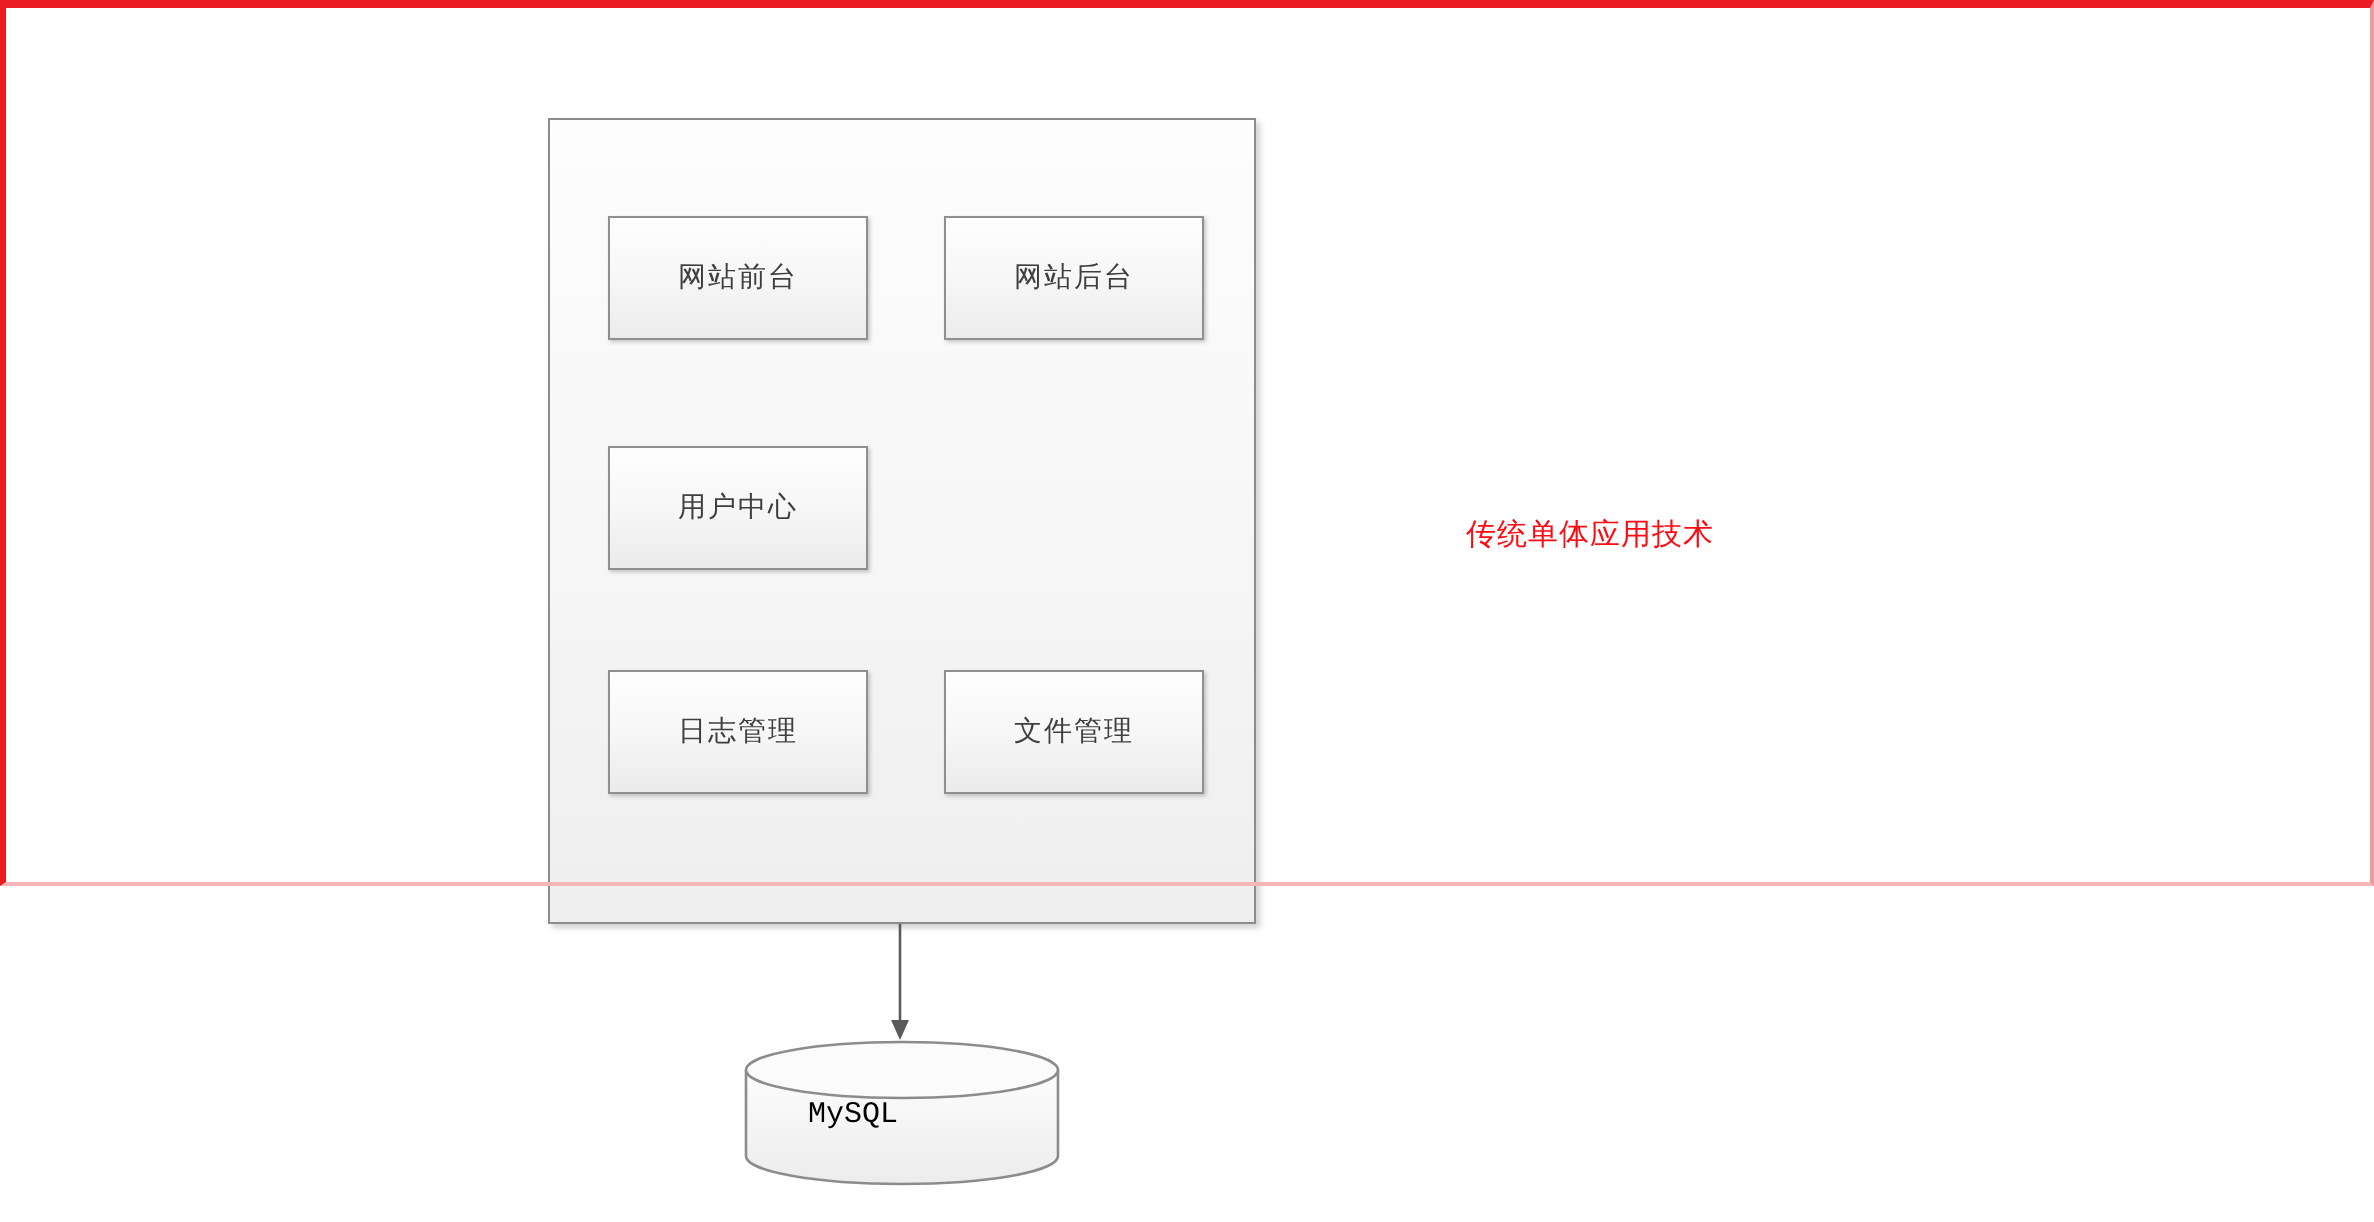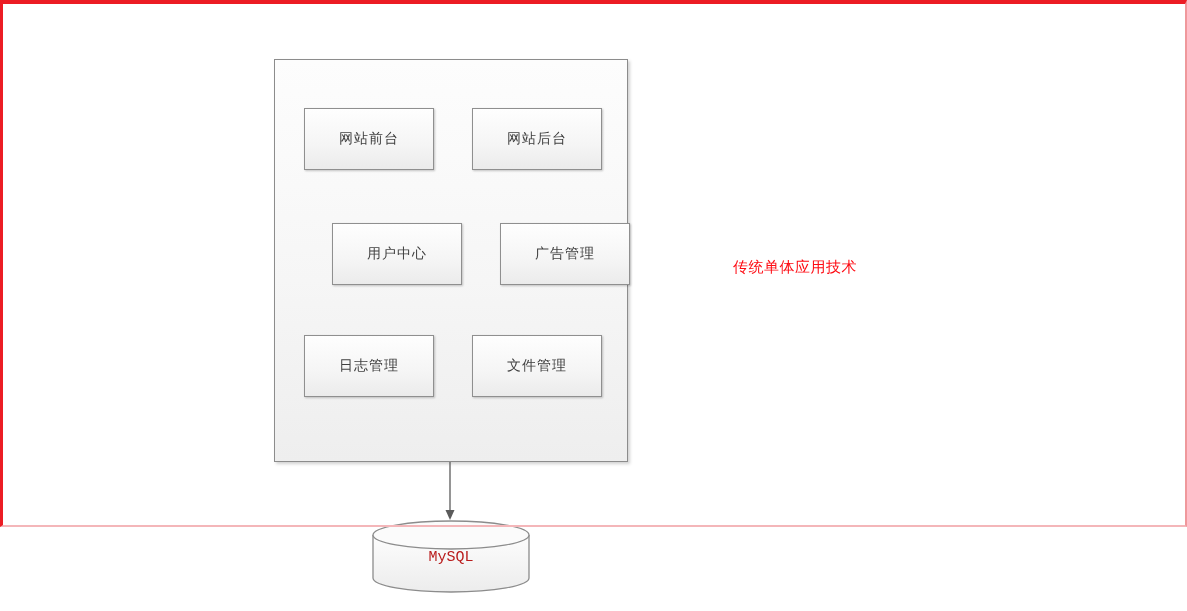--- a/index.html
+++ b/index.html
@@ -3,21 +3,21 @@
 <meta charset="utf-8">
 <style>
   * { margin: 0; padding: 0; box-sizing: border-box; }
   html, body { background: #ffffff; }
   body {
     font-family: "Liberation Sans", "DejaVu Sans", sans-serif;
     width: 1187px; height: 611px; overflow: hidden;
   }
   .canvas {
     position: relative;
-    width: 1187px; height: 527px;
+    width: 1187px; height: 443px;
     background: #ffffff;
   }
   
   .page-border {
     position: absolute; inset: 0;
     border-top: 4px solid #ec1c24;
     border-left: 3px solid #ec1c24;
     border-right: 2px solid #f0989c;
     border-bottom: 2px solid #f4b6b9;
     pointer-events: none;
@@ -37,43 +37,43 @@
     width: 130px; height: 62px;
     border: 1px solid #8f8f8f;
     background: linear-gradient(to bottom, #fefefe 0%, #f5f5f5 60%, #ebebeb 100%);
     box-shadow: 1px 1px 2px rgba(0,0,0,0.22);
     display: flex; align-items: center; justify-content: center;
   }
   .module span {
     font-size: 14px; color: #3f3f3f; letter-spacing: 1px;
   }
   .m-r1 { top: 48px; }
-  .m-r2 { top: 163px; margin-left: 28px; }
+  .m-r2 { top: 163px; }
   .m-r3 { top: 275px; }
   .m-c1 { left: 29px; }
   .m-c2 { left: 197px; text-align: right; }
   
   .arrow {
     position: absolute;
     left: 444px; top: 462px;
     width: 12px; height: 59px;
   }
   
   .cylinder {
     position: absolute;
     left: 372px; top: 519px;
     width: 158px; height: 75px;
   }
   .cylinder svg { position: absolute; left: 0; top: 0; }
   .db-label {
     position: absolute;
     left: 0; top: 30px; width: 100%;
-    text-align: center;
+    text-align: left;
     font-family: "Liberation Mono", "DejaVu Sans Mono", monospace;
-    font-size: 15px; color: #b91c1c;
+    font-size: 15px; color: #000000; padding-left: 32px;
   }
   
   .annotation {
     position: absolute;
     left: 733px; top: 258px;
     font-size: 15px; font-weight: normal;
     color: #fe0a12;
     letter-spacing: 0.5px;
     white-space: nowrap;
   }
@@ -87,23 +87,20 @@
 
   <div class="container-box">
     <div class="module m-r1 m-c1">
       <span>网站前台</span>
     </div>
     <div class="module m-r1 m-c2">
       <span>网站后台</span>
     </div>
     <div class="module m-r2 m-c1">
       <span>用户中心</span>
-    </div>
-    <div class="module m-r2 m-c2">
-      <span>广告管理</span>
     </div>
     <div class="module m-r3 m-c2">
       <span>文件管理</span>
     </div>
     <div class="module m-r3 m-c1">
       <span>日志管理</span>
     </div>
   </div>
 
   <svg class="arrow" width="12" height="59" viewBox="0 0 12 59" xmlns="http://www.w3.org/2000/svg">

